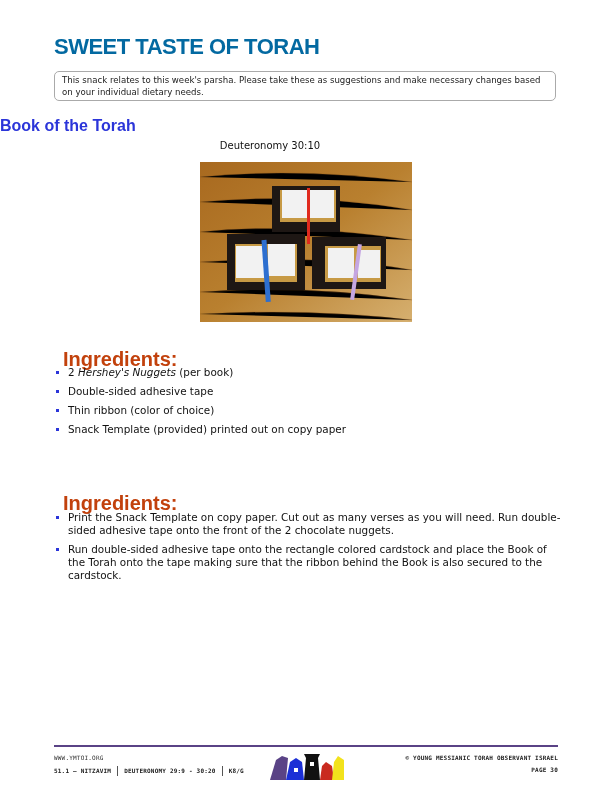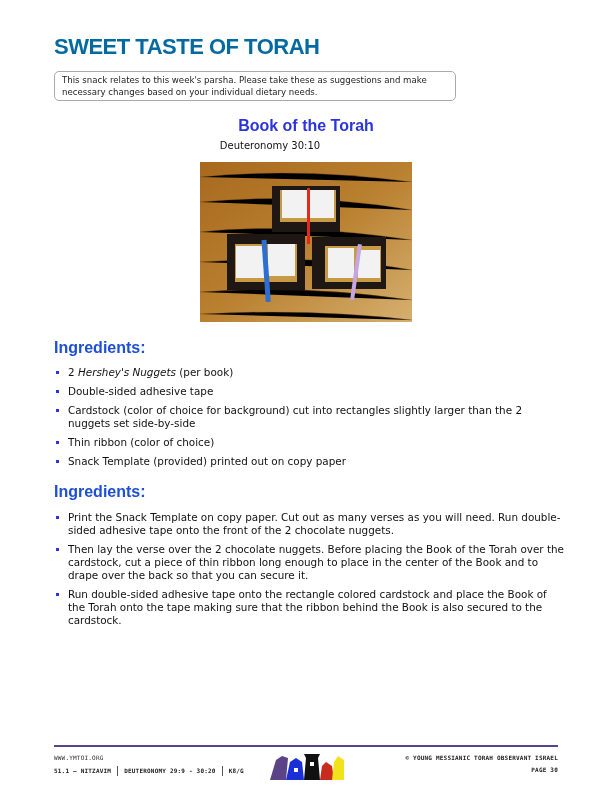--- a/index.html
+++ b/index.html
@@ -1,32 +1,32 @@
 <!DOCTYPE html>
 <html><head>
 <meta charset="utf-8">
 <style>
   html, body { margin:0; padding:0; background:#ffffff; }
   body { width:612px; height:792px; position:relative; overflow:hidden;
          font-family:"DejaVu Sans", sans-serif; color:#111; }
   .title { position:absolute; left:54px; top:34px; margin:0;
            font-family:"Liberation Sans", sans-serif; font-weight:bold;
            font-size:22px; letter-spacing:-0.5px; color:#0369a1; }
-  .notice { position:absolute; left:54px; top:71px; width:402px; height:30px;
+  .notice { position:absolute; left:54px; top:71px; width:502px; height:30px;
             border:1px solid #aaa; border-radius:5px; box-sizing:border-box;
             padding:2px 7px; font-size:8.6px; line-height:12px; color:#222; }
-  .snack-title { position:absolute; left:0; width:612px; top:117px; text-align:center;
+  .snack-title { position:absolute; left:0; width:612px; top:117px; 
                  font-family:"Liberation Sans", sans-serif; font-weight:bold;
                  font-size:16px; color:#2b35d9; }
   .snack-ref { position:absolute; left:0; width:540px; top:140px; text-align:center;
                font-size:10px; color:#111; }
   .photo { position:absolute; left:200px; top:162px; width:212px; height:160px; overflow:hidden; }
-  .section-h { position:absolute; left:54px; margin:0;
+  .section-h { position:absolute; left:54px; margin:9px;
                font-family:"Liberation Sans", sans-serif; font-weight:bold;
-               font-size:16px; color:#1d4ed8; }
+               font-size:20px; color:#c2410c; }
   ul.list { position:absolute; left:54px; width:510px; margin:0; padding:0; list-style:none; }
   ul.list li { position:relative; padding-left:14px; font-size:10.4px; line-height:13px; margin-bottom:6px; color:#111; }
   ul.list li::before { content:""; position:absolute; left:2px; top:5px; width:3px; height:3px; background:#2b35d9; }
   .footer-rule { position:absolute; left:54px; top:745px; width:504px; height:2px; background:#5a4386; }
   .foot { position:absolute; font-family:"DejaVu Sans Mono", monospace; font-size:6px;
           color:#333; letter-spacing:0.2px; }
   .foot.bold { font-weight:bold; color:#222; }
   .sep { display:inline-block; width:1px; height:10px; background:#555; vertical-align:middle; margin:0 6px; }
   .logo { position:absolute; left:268px; top:752px; width:78px; height:30px; }
 </style>
@@ -76,29 +76,27 @@
     <rect x="128" y="86" width="26" height="30" fill="#f2f2f2"></rect>
     <rect x="158" y="88" width="22" height="28" fill="#f2f2f2"></rect>
     <rect x="154" y="82" width="4" height="56" fill="#c5a6e2" transform="rotate(8 156 110)"></rect>
   </svg>
 </div>
 
 <h2 class="section-h" style="top:339px">Ingredients:</h2>
 <ul class="list" style="top:366px">
   <li><span>2 </span><i>Hershey's Nuggets</i><span> (per book)</span></li>
   <li><span>Double-sided adhesive tape</span></li>
-  <li><span>Cardstock (color of choice for background) cut into rectangles slightly larger than the 2 nuggets set side-by-side</span></li>
   <li><span>Thin ribbon (color of choice)</span></li>
   <li><span>Snack Template (provided) printed out on copy paper</span></li>
 </ul>
 
 <h2 class="section-h" style="top:483px">Ingredients:</h2>
 <ul class="list" style="top:511px">
   <li>Print the Snack Template on copy paper. Cut out as many verses as you will need. Run double-sided adhesive tape onto the front of the 2 chocolate nuggets.</li>
-  <li>Then lay the verse over the 2 chocolate nuggets. Before placing the Book of the Torah over the cardstock, cut a piece of thin ribbon long enough to place in the center of the Book and to drape over the back so that you can secure it.</li>
   <li>Run double-sided adhesive tape onto the rectangle colored cardstock and place the Book of the Torah onto the tape making sure that the ribbon behind the Book is also secured to the cardstock.</li>
 </ul>
 
 <div class="footer-rule"></div>
 <div class="foot" style="left:54px; top:754px">WWW.YMTOI.ORG</div>
 <div class="foot bold" style="left:54px; top:766px">
   <span>51.1 – NITZAVIM</span><span class="sep"></span><span>DEUTERONOMY 29:9 - 30:20</span><span class="sep"></span><span>K8/G</span>
 </div>
 
 <div class="logo">

